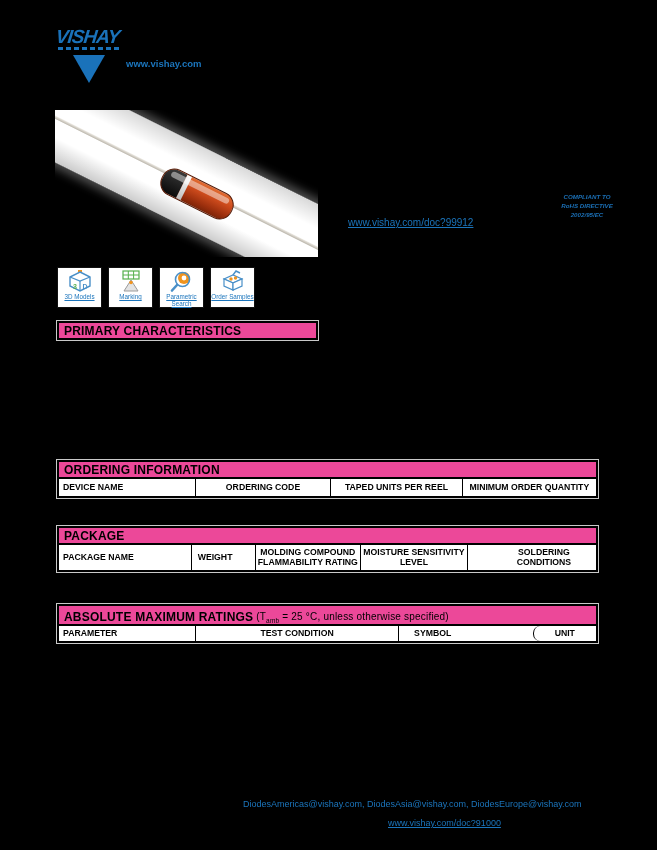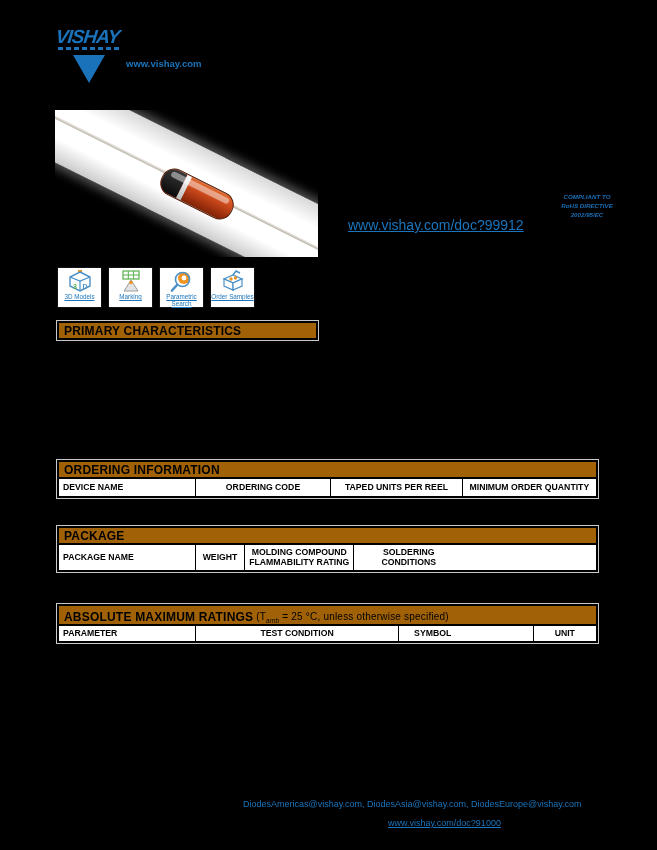--- a/index.html
+++ b/index.html
@@ -29,35 +29,35 @@
          border-radius:13px;overflow:hidden;border:1px solid #541a07;
          background:linear-gradient(180deg,#e26c32 0%,#cc4a1c 38%,#9c2f0d 78%,#7c2408 100%);}
   .dcap{position:absolute;left:0;top:0;width:21px;height:100%;background:linear-gradient(180deg,#3a3a3a,#0a0a0a);}
   .dring{position:absolute;left:21px;top:0;width:5px;height:100%;background:linear-gradient(180deg,#fff,#bdbdbd);}
   .dshine{position:absolute;left:6px;top:3px;width:64px;height:6px;border-radius:4px;
           background:rgba(255,255,255,.45);}
 
   
   .badge{position:absolute;left:558px;top:193px;width:58px;text-align:center;
          font-size:6.2px;line-height:8.8px;font-weight:bold;font-style:italic;color:#1b6fb5;}
-  .mat-link{position:absolute;left:348px;top:217px;font-size:14px;color:#1b75bc;
+  .mat-link{position:absolute;left:348px;top:217px;font-size:10px;color:#1b75bc;
             text-decoration:underline;text-align:center;}
 
   
   .resbox{position:absolute;top:267px;width:45px;height:41px;background:#fff;border:1px solid #111;
           box-sizing:border-box;display:flex;flex-direction:column;align-items:center;
           justify-content:flex-start;padding-top:2px;}
   .resbox svg{flex:0 0 auto;}
   .reslabel{font-size:6.3px;line-height:6.8px;color:#1b75bc;text-decoration:underline;
             text-align:center;margin-top:1px;}
 
   
   .tbl{position:absolute;left:57px;width:541px;border:2px solid #000;background:#fff;
        box-shadow:0 0 0 1px #c9c9c9;box-sizing:border-box;}
-  .tbl .title{background:#a16207;display:flex;align-items:center;padding-left:5px;
+  .tbl .title{background:#ec4899;display:flex;align-items:center;padding-left:5px;
               font-weight:bold;font-size:12px;letter-spacing:.2px;}
   .tbl .hdr{display:flex;background:#fff;border-top:2px solid #000;}
   .tbl .cell{display:flex;align-items:center;justify-content:center;text-align:center;
              font-weight:bold;font-size:8.7px;line-height:9.3px;border-left:1.5px solid #000;
              box-sizing:border-box;padding:1px 2px;}
   .tbl .cell:first-child{border-left:none;justify-content:flex-start;text-align:left;padding-left:4px;}
 
   .bar-pc{top:321px;width:261px;height:19px;}
   .bar-pc .title{height:100%;}
 
@@ -67,32 +67,32 @@
   .tbl-oi .cell:nth-child(1){width:25.3%;}
   .tbl-oi .cell:nth-child(2){width:25.2%;}
   .tbl-oi .cell:nth-child(3){width:24.5%;}
   .tbl-oi .cell:nth-child(4){width:25.0%;}
 
   .tbl-pkg{top:526px;}
   .tbl-pkg .title{height:15px;}
   .tbl-pkg .hdr{height:25px;}
   .tbl-pkg .cell:nth-child(1){width:25.3%;}
   .tbl-pkg .cell:nth-child(2){width:9.2%;}
-  .tbl-pkg .cell:nth-child(3){width:20.3%;}
+  .tbl-pkg .cell:nth-child(3){width:20.3%;margin-left:16px;}
   .tbl-pkg .cell:nth-child(4){width:20.5%;}
   .tbl-pkg .cell:nth-child(5){width:24.7%;padding-left:26px;}
 
   .tbl-amr{top:604px;}
   .tbl-amr .title{height:18px;align-items:flex-end;}
   .tbl-amr .hdr{height:15px;}
   .tbl-amr .cell:nth-child(1){width:25.3%;}
   .tbl-amr .cell:nth-child(2){width:37.9%;}
   .tbl-amr .cell:nth-child(3){width:12.6%;}
   .tbl-amr .cell:nth-child(4){width:12.4%;margin-top:32px;}
-  .tbl-amr .cell:nth-child(5){width:11.8%;}
+  .tbl-amr .cell:nth-child(5){width:11.8%;border-radius:7px;}
   .amr-note{font-weight:normal;font-size:10px;margin-left:3px;}
   .amr-note sub{font-size:6.5px;}
 
   
   .femails{position:absolute;left:243px;top:799px;font-size:9px;color:#1b75bc;white-space:nowrap;}
   .femails a{color:#1b75bc;text-decoration:none;}
   .fdoc{position:absolute;left:388px;top:818px;font-size:9px;color:#1b75bc;
         text-decoration:underline;}
 </style>
 </head>
@@ -181,20 +181,21 @@
       <div class="cell">MINIMUM ORDER QUANTITY</div>
     </div>
   </div>
 
   <div class="tbl tbl-pkg">
     <div class="title">PACKAGE</div>
     <div class="hdr">
       <div class="cell">PACKAGE NAME</div>
       <div class="cell">WEIGHT</div>
       <div class="cell">MOLDING COMPOUND FLAMMABILITY RATING</div>
+      <div class="cell">MOISTURE SENSITIVITY LEVEL</div>
       <div class="cell">SOLDERING CONDITIONS</div>
     </div>
   </div>
 
   <div class="tbl tbl-amr">
     <div class="title">
       <span>ABSOLUTE MAXIMUM RATINGS</span>
       <span class="amr-note"><span>(T</span><sub>amb</sub><span> = 25 °C, unless otherwise specified)</span></span>
     </div>
     <div class="hdr">

